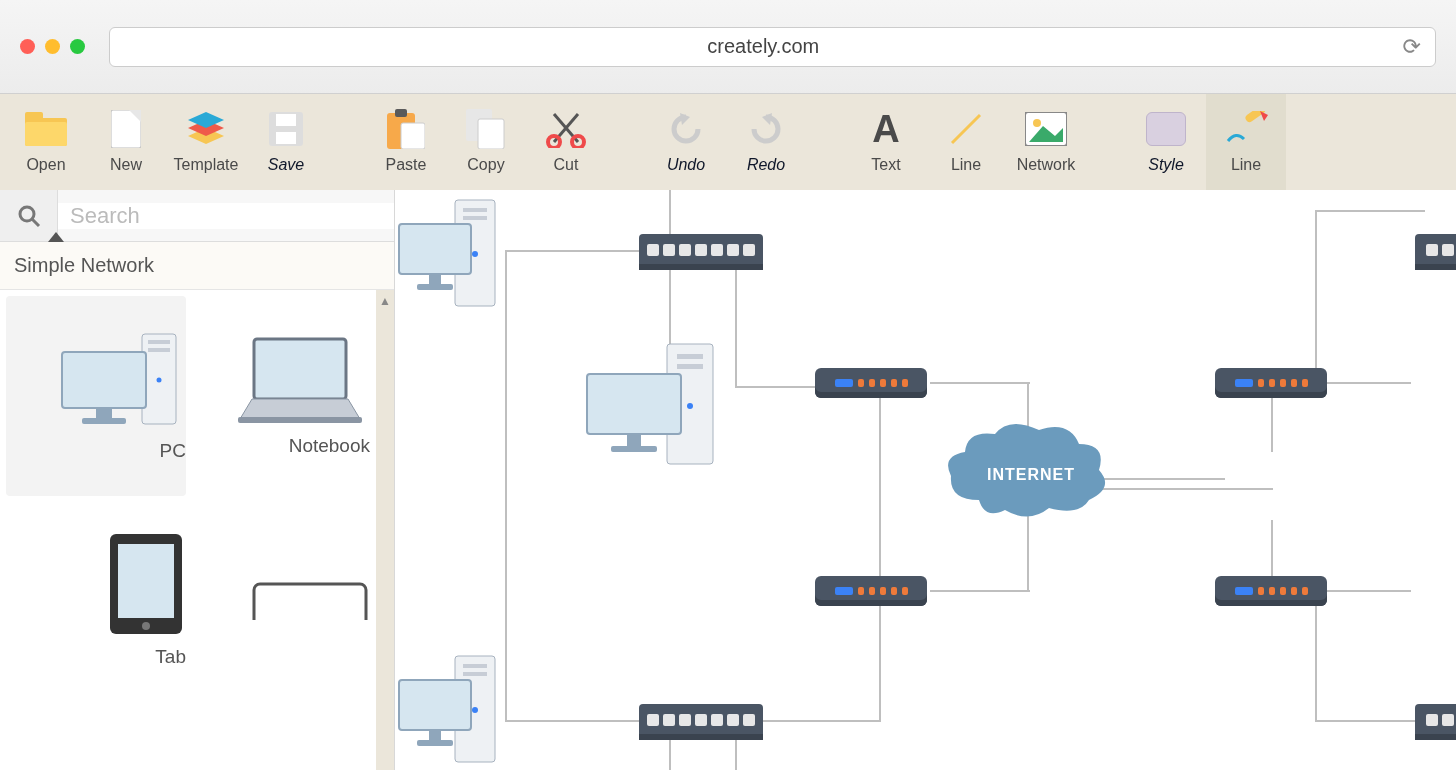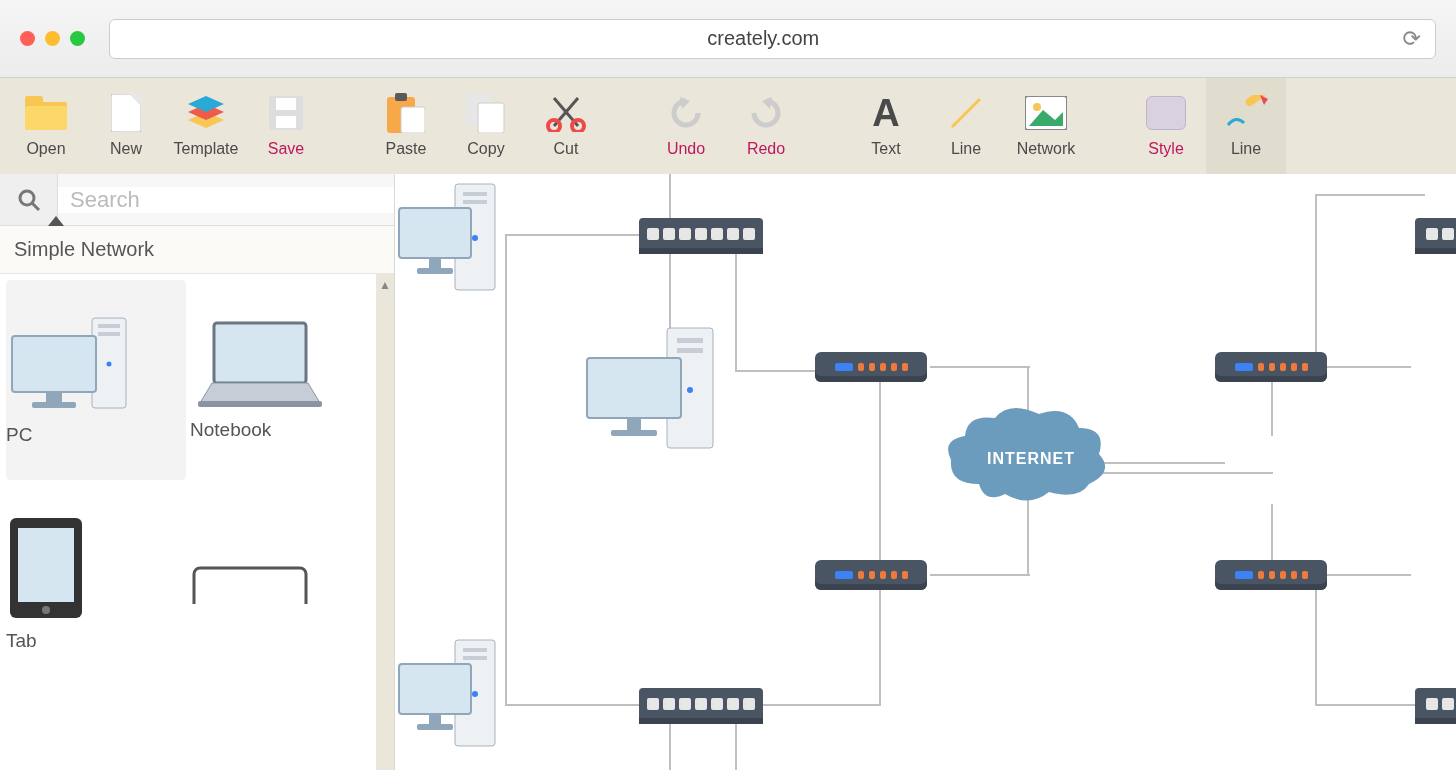--- a/index.html
+++ b/index.html
@@ -1,47 +1,47 @@
 <!DOCTYPE html>
 <html><head>
 <meta charset="utf-8">
 <style>
 * { margin:0; padding:0; box-sizing:border-box; font-family:-apple-system,"Helvetica Neue",Arial,sans-serif; }
 body { width:1456px; height:770px; background:#fff; overflow:hidden; }
 
 
-.chrome { height:78px; background:linear-gradient(#f5f5f5,#ececec); border-bottom:1px solid #d0d0d0; display:flex; align-items:center; padding:0 20px; }
+.chrome { height:94px; background:linear-gradient(#f5f5f5,#ececec); border-bottom:1px solid #d0d0d0; display:flex; align-items:center; padding:0 20px; }
 .lights { display:flex; gap:10px; margin-right:24px; }
 .light { width:15px; height:15px; border-radius:50%; }
 .l-red { background:#ff5f57; } .l-yel { background:#ffbd2e; } .l-grn { background:#28c940; }
 .urlbar { flex:1; height:40px; background:#fff; border:1px solid #ccc; border-radius:6px; display:flex; align-items:center; padding:0 14px; font-size:20px; color:#444; }
 .urlbar .url { flex:1; text-align:center; }
 .reload { font-size:22px; color:#888; }
 
 
 .toolbar { height:96px; background:#ebe6da; display:flex; align-items:stretch; padding:0 6px; }
 .tbtn { display:flex; flex-direction:column; align-items:center; justify-content:center; min-width:80px; padding:6px 6px 10px; cursor:pointer; color:#4a4a4a; font-size:16px; }
-.tbtn.dis { color:#be185d; }
+.tbtn.dis { color:#0f172a;font-style:italic; }
 .tbtn.sel { background:#e1ddce; }
 .tlabel { margin-top:4px; }
 .tgap { width:40px; }
 .ticon { width:46px; height:46px; display:flex; align-items:center; justify-content:center; }
 
 
 .app { display:flex; height:calc(100% - 174px); }
 .side { width:395px; background:#fff; border-right:1px solid #d8d8d8; display:flex; flex-direction:column; }
 .srow { height:52px; display:flex; align-items:center; background:#f7f7f7; border-bottom:1px solid #ddd; }
 .sbtn { width:58px; height:100%; display:flex; align-items:center; justify-content:center; border-right:1px solid #ddd; background:#efefef; cursor:pointer; }
 .sinput { flex:1; border:none; outline:none; font-size:22px; padding:0 12px; color:#666; background:#fff; }
 .sinput::placeholder { color:#bbb; }
 .crumb { position:relative; height:48px; display:flex; align-items:center; padding:0 14px; font-size:20px; color:#555; background:#fcfaf6; border-bottom:1px solid #e5e5e5; }
 .triangle { position:absolute; left:48px; top:-10px; width:0; height:0; border-left:8px solid transparent; border-right:8px solid transparent; border-bottom:10px solid #555; }
 .shapes { flex:1; position:relative; overflow:hidden; display:flex; }
 .sgrid { flex:1; display:grid; grid-template-columns:1fr 1fr; grid-auto-rows:200px; padding:6px; gap:4px; overflow:hidden; }
-.scell { display:flex; flex-direction:column; align-items:flex-start; justify-content:center; cursor:pointer; border-radius:4px; }
+.scell { display:flex; flex-direction:column; align-items:flex-end; justify-content:center; cursor:pointer; border-radius:4px; }
 .scell.sel { background:#f3f3f3; }
 .scell .sl { margin-top:10px; font-size:19px; color:#555; }
 .scroll { width:18px; background:#ebe6da; position:relative; }
 .scroll .arrow { position:absolute; left:3px; color:#888; font-size:12px;}
 .scroll .arrow.up { top:4px; }
 
 
 .canvas { flex:1; position:relative; background:#fff; overflow:hidden; }
 .canvas .line { position:absolute; background:#bfbfbf; }
 .cloud { position:absolute; color:#fff; font-size:16px; letter-spacing:1px; font-weight:600; }

